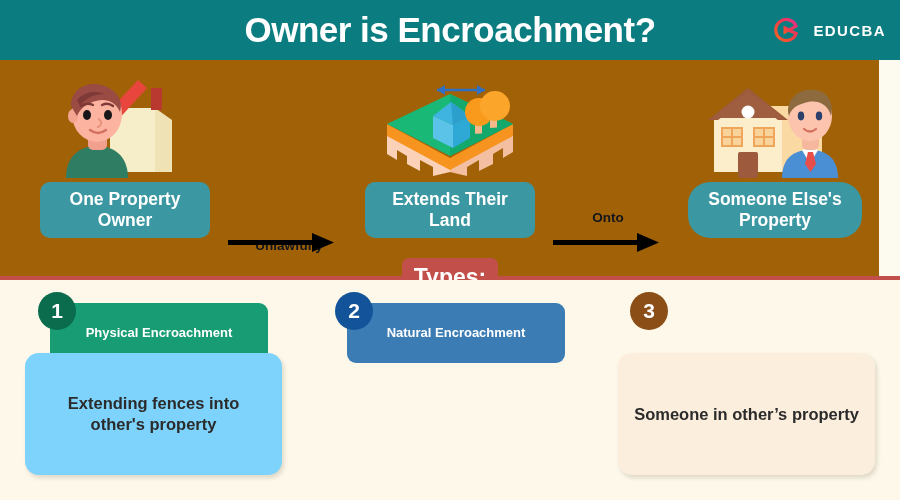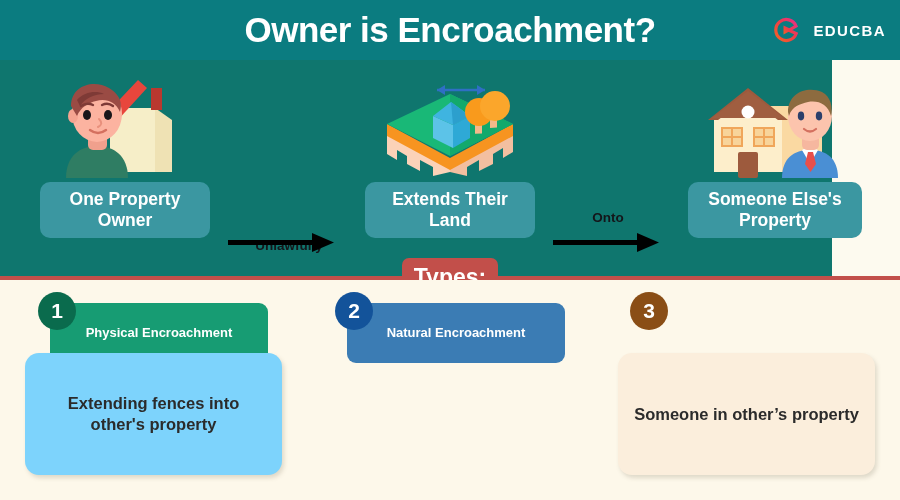--- a/index.html
+++ b/index.html
@@ -27,39 +27,40 @@
     display:flex;align-items:center;gap:14px;height:28px;
   }
   .logo-mark{width:26px;height:26px;display:block;}
   .logo-text{
     color:#ffffff;font-size:15px;font-weight:bold;letter-spacing:1.4px;
   }
 
   
   .flow-section{
     position:absolute;left:0;top:60px;width:832px;height:218px;
-    background:#0f766e;
+    background:#a16207;
+    padding-left:47px;
   }
   .flow-step{position:absolute;top:0;width:240px;height:218px;}
   .flow-step.s1{left:5px;}
   .flow-step.s2{left:330px;}
   .flow-step.s3{left:655px;}
 
   .flow-art{
     position:absolute;left:0;top:8px;width:240px;height:110px;
     display:flex;align-items:flex-end;justify-content:center;
   }
   .flow-label{
     position:absolute;left:35px;top:122px;width:170px;min-height:56px;
     background:#3b97a1;border-radius:10px;
     display:flex;align-items:center;justify-content:center;text-align:center;
     color:#ffffff;font-size:17.5px;font-weight:bold;line-height:1.18;
     padding:6px 8px;box-sizing:border-box;
   }
-  .flow-step.s3 .flow-label{left:33px;width:174px;}
+  .flow-step.s3 .flow-label{left:33px;width:174px;border-radius:22px;}
 
   
   .arrow{position:absolute;top:150px;width:110px;height:46px;}
   .arrow.a1{left:228px;}
   .arrow.a2{left:553px;}
   .arrow-label{
     position:absolute;top:0;left:0;width:110px;text-align:center;
     font-size:13.5px;font-weight:bold;color:#14161a;
   }
   .arrow.a1 .arrow-label{text-align:center;padding-left:6px;margin-top:28px;}

